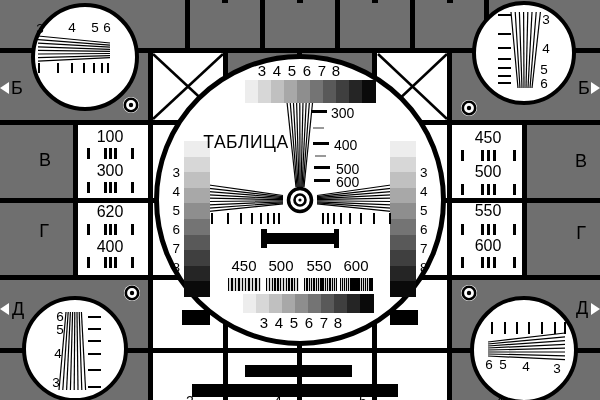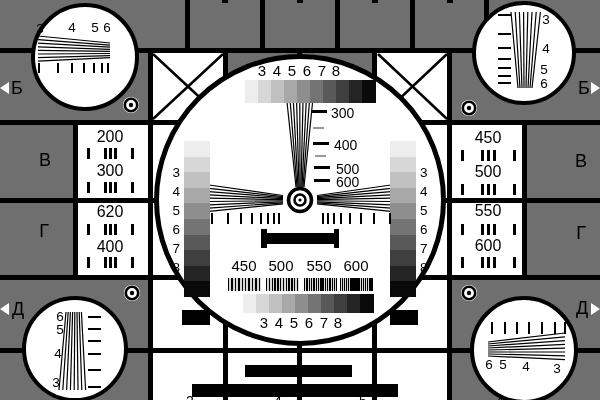--- a/index.html
+++ b/index.html
@@ -26,20 +26,21 @@
 
 <div id="stage">
 
   <div class="circ" id="c-tl" style="left:31px;top:3px;width:108px;height:108px;"></div>
   <div class="circ" id="c-tr" style="left:472px;top:1px;width:104px;height:104px;"></div>
   <div class="circ" id="c-bl" style="left:22px;top:296px;width:106px;height:106px;"></div>
   <div class="circ" id="c-br" style="left:470px;top:296px;width:108px;height:108px;"></div>
 
   <div class="circ" id="big-circle" style="left:154px;top:54px;width:292px;height:292px;"></div>
 
+  <span class="lbl title" style="left:246px;top:143px;">ТАБЛИЦА</span>
 
   <div class="arrow-l" style="left:0;top:82px;"></div>
   <div class="arrow-l" style="left:0;top:303px;"></div>
   <div class="arrow-r" style="left:591px;top:82px;"></div>
   <div class="arrow-r" style="left:591px;top:303px;"></div>
 
 <div class="abs" style="left: 0px; top: 0px; width: 600px; height: 125px; background: rgb(111, 111, 111); z-index: 0;"></div>
     <div class="abs" style="left: 152px; top: 53px; width: 72px; height: 67px; background: rgb(255, 255, 255); z-index: 0;"></div>
     <div class="abs" style="left: 377px; top: 53px; width: 71px; height: 67px; background: rgb(255, 255, 255); z-index: 0;"></div>
     <div class="abs" style="left: 0px; top: 120px; width: 75px; height: 160px; background: rgb(111, 111, 111); z-index: 0;"></div>
@@ -316,21 +317,21 @@
     <span class="lbl al" style="left: 420px; top: 249px; font-size: 13.5px; font-weight: 400;">7</span>
     <span class="lbl al" style="left: 420px; top: 268px; font-size: 13.5px; font-weight: 400;">8</span>
     <span class="lbl al" style="left: 331px; top: 113px; font-size: 14px; font-weight: 400;">300</span>
     <span class="lbl al" style="left: 334px; top: 145px; font-size: 14px; font-weight: 400;">400</span>
     <span class="lbl al" style="left: 336px; top: 169px; font-size: 14px; font-weight: 400;">500</span>
     <span class="lbl al" style="left: 336px; top: 182px; font-size: 14px; font-weight: 400;">600</span>
     <span class="lbl" style="left: 244px; top: 265px; font-size: 15px; font-weight: 400;">450</span>
     <span class="lbl" style="left: 281px; top: 265px; font-size: 15px; font-weight: 400;">500</span>
     <span class="lbl" style="left: 319px; top: 265px; font-size: 15px; font-weight: 400;">550</span>
     <span class="lbl" style="left: 356px; top: 265px; font-size: 15px; font-weight: 400;">600</span>
-    <span class="lbl" style="left: 110px; top: 137px; font-size: 16px; font-weight: 400;">200</span>
+    <span class="lbl" style="left: 110px; top: 137px; font-size: 16px; font-weight: 400;">100</span>
     <span class="lbl" style="left: 110px; top: 171px; font-size: 16px; font-weight: 400;">300</span>
     <span class="lbl" style="left: 110px; top: 212px; font-size: 16px; font-weight: 400;">620</span>
     <span class="lbl" style="left: 110px; top: 247px; font-size: 16px; font-weight: 400;">400</span>
     <span class="lbl" style="left: 488px; top: 138px; font-size: 16px; font-weight: 400;">450</span>
     <span class="lbl" style="left: 488px; top: 172px; font-size: 16px; font-weight: 400;">500</span>
     <span class="lbl" style="left: 488px; top: 211px; font-size: 16px; font-weight: 400;">550</span>
     <span class="lbl" style="left: 488px; top: 246px; font-size: 16px; font-weight: 400;">600</span>
     <span class="lbl" style="left: 40px; top: 29px; font-size: 13.5px; font-weight: 400;">3</span>
     <span class="lbl" style="left: 72px; top: 28px; font-size: 13.5px; font-weight: 400;">4</span>
     <span class="lbl" style="left: 95px; top: 28px; font-size: 13.5px; font-weight: 400;">5</span>

